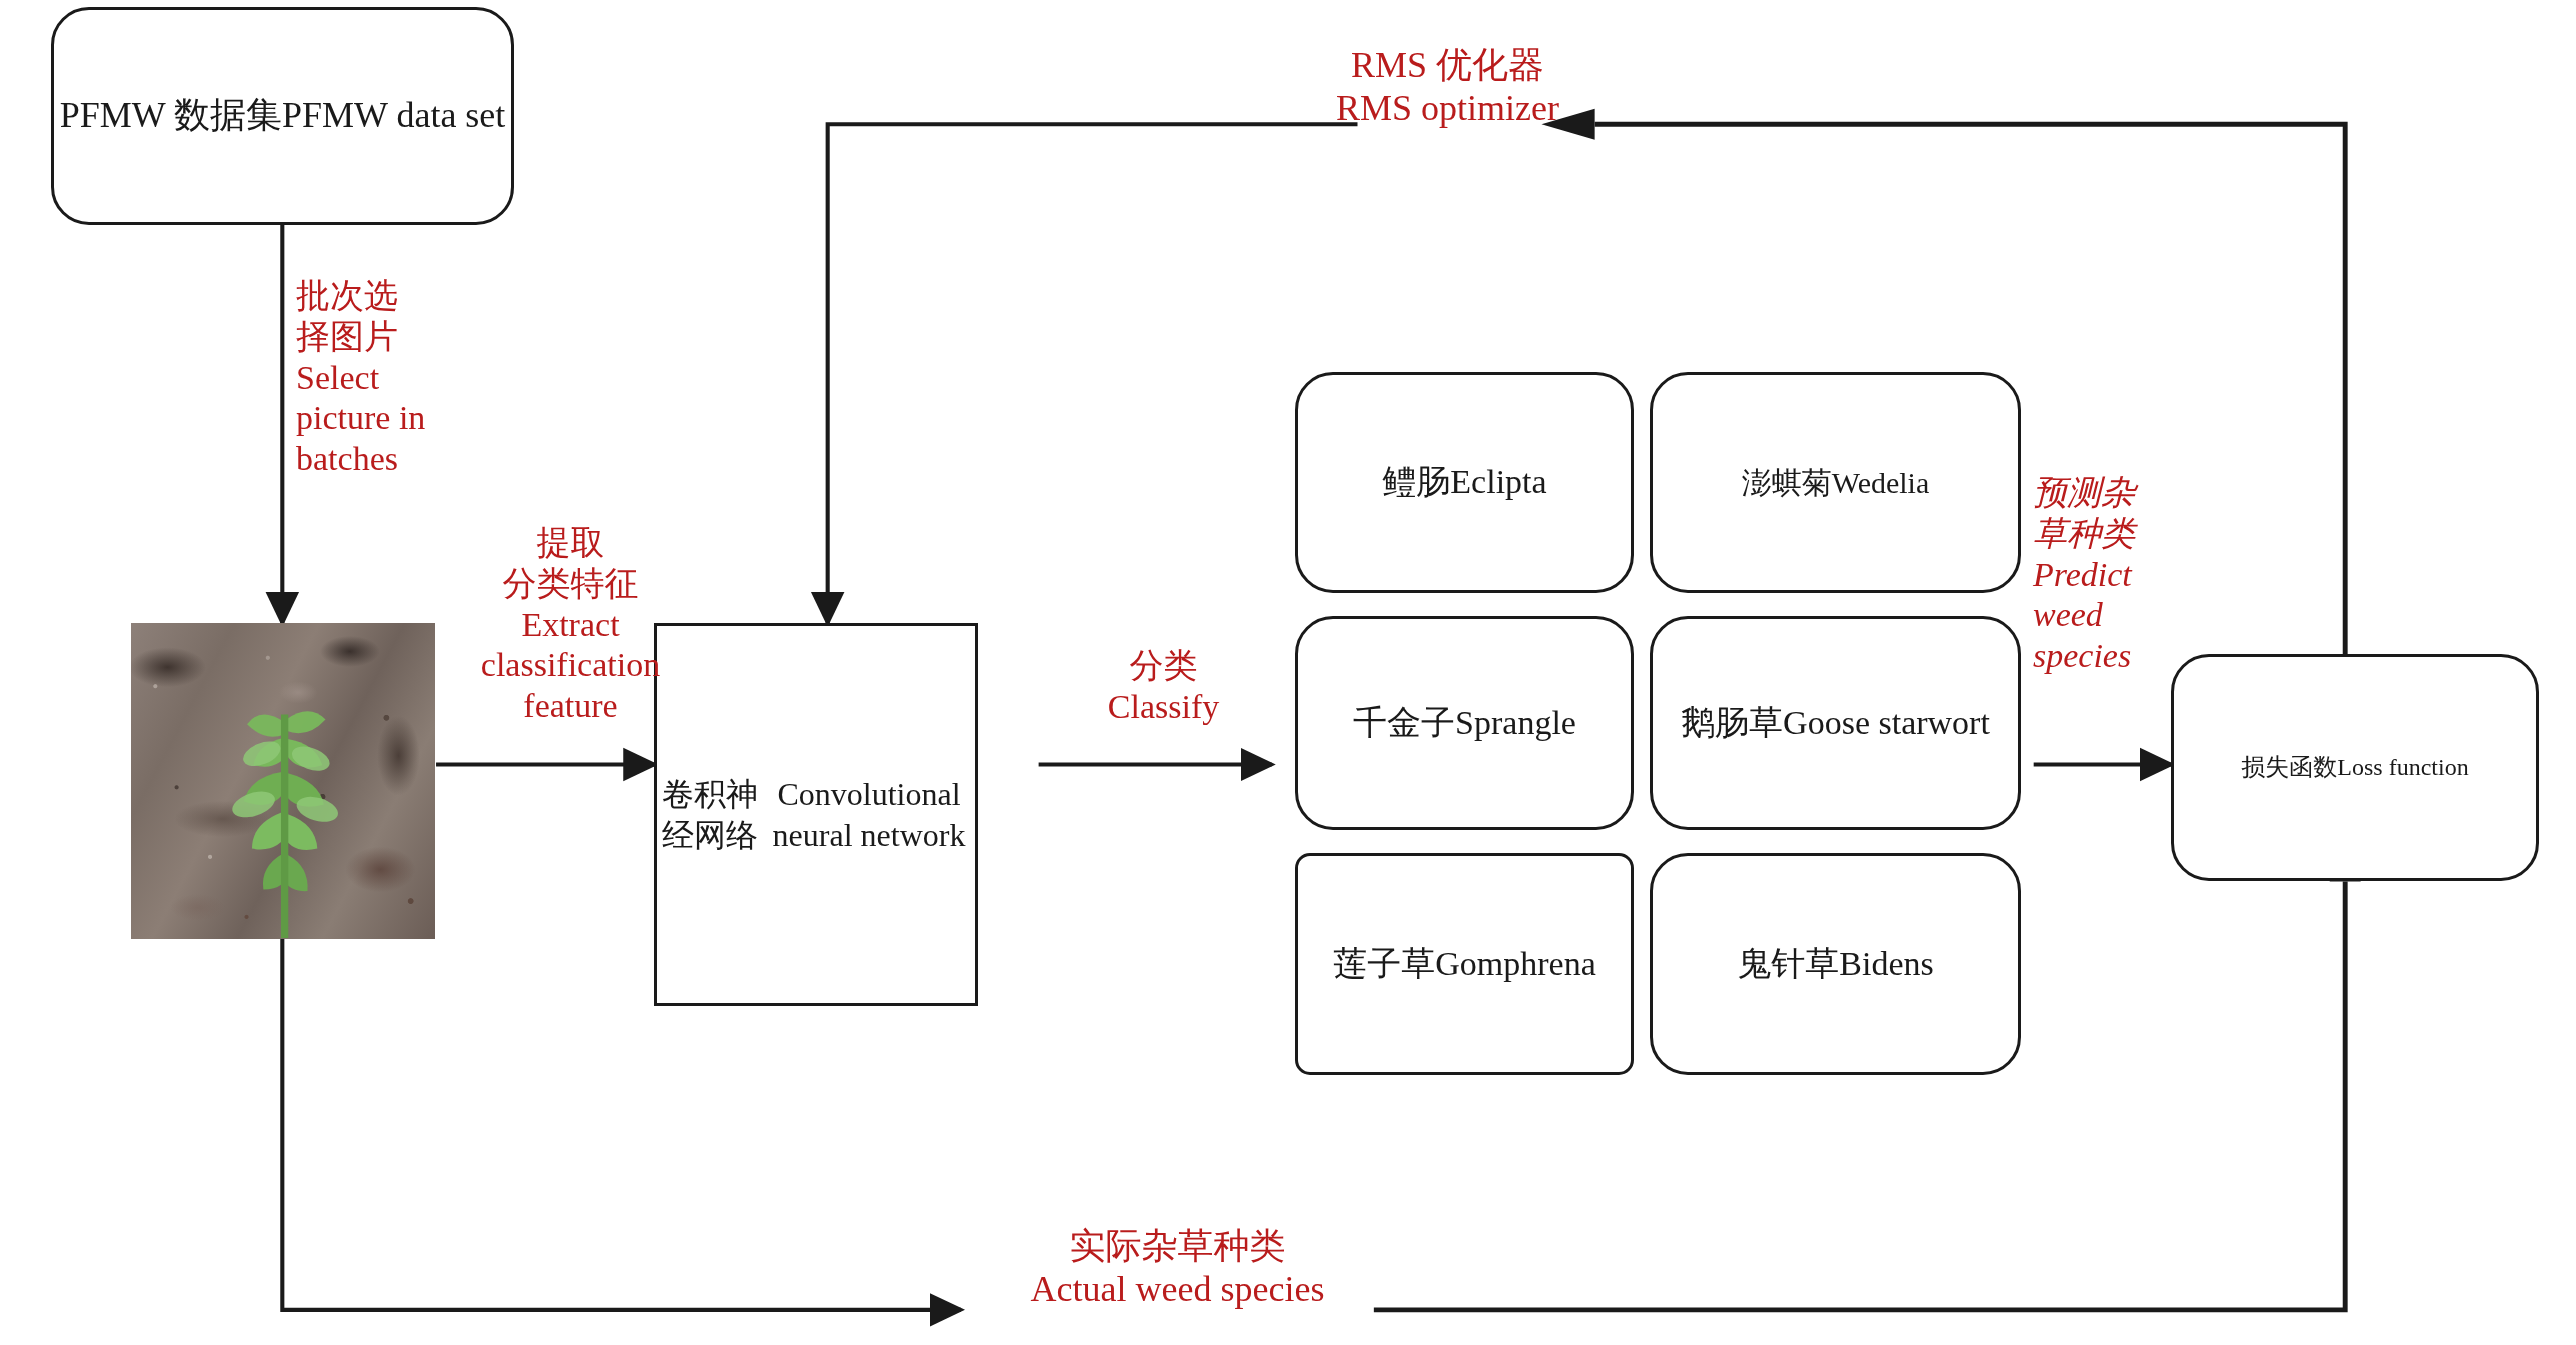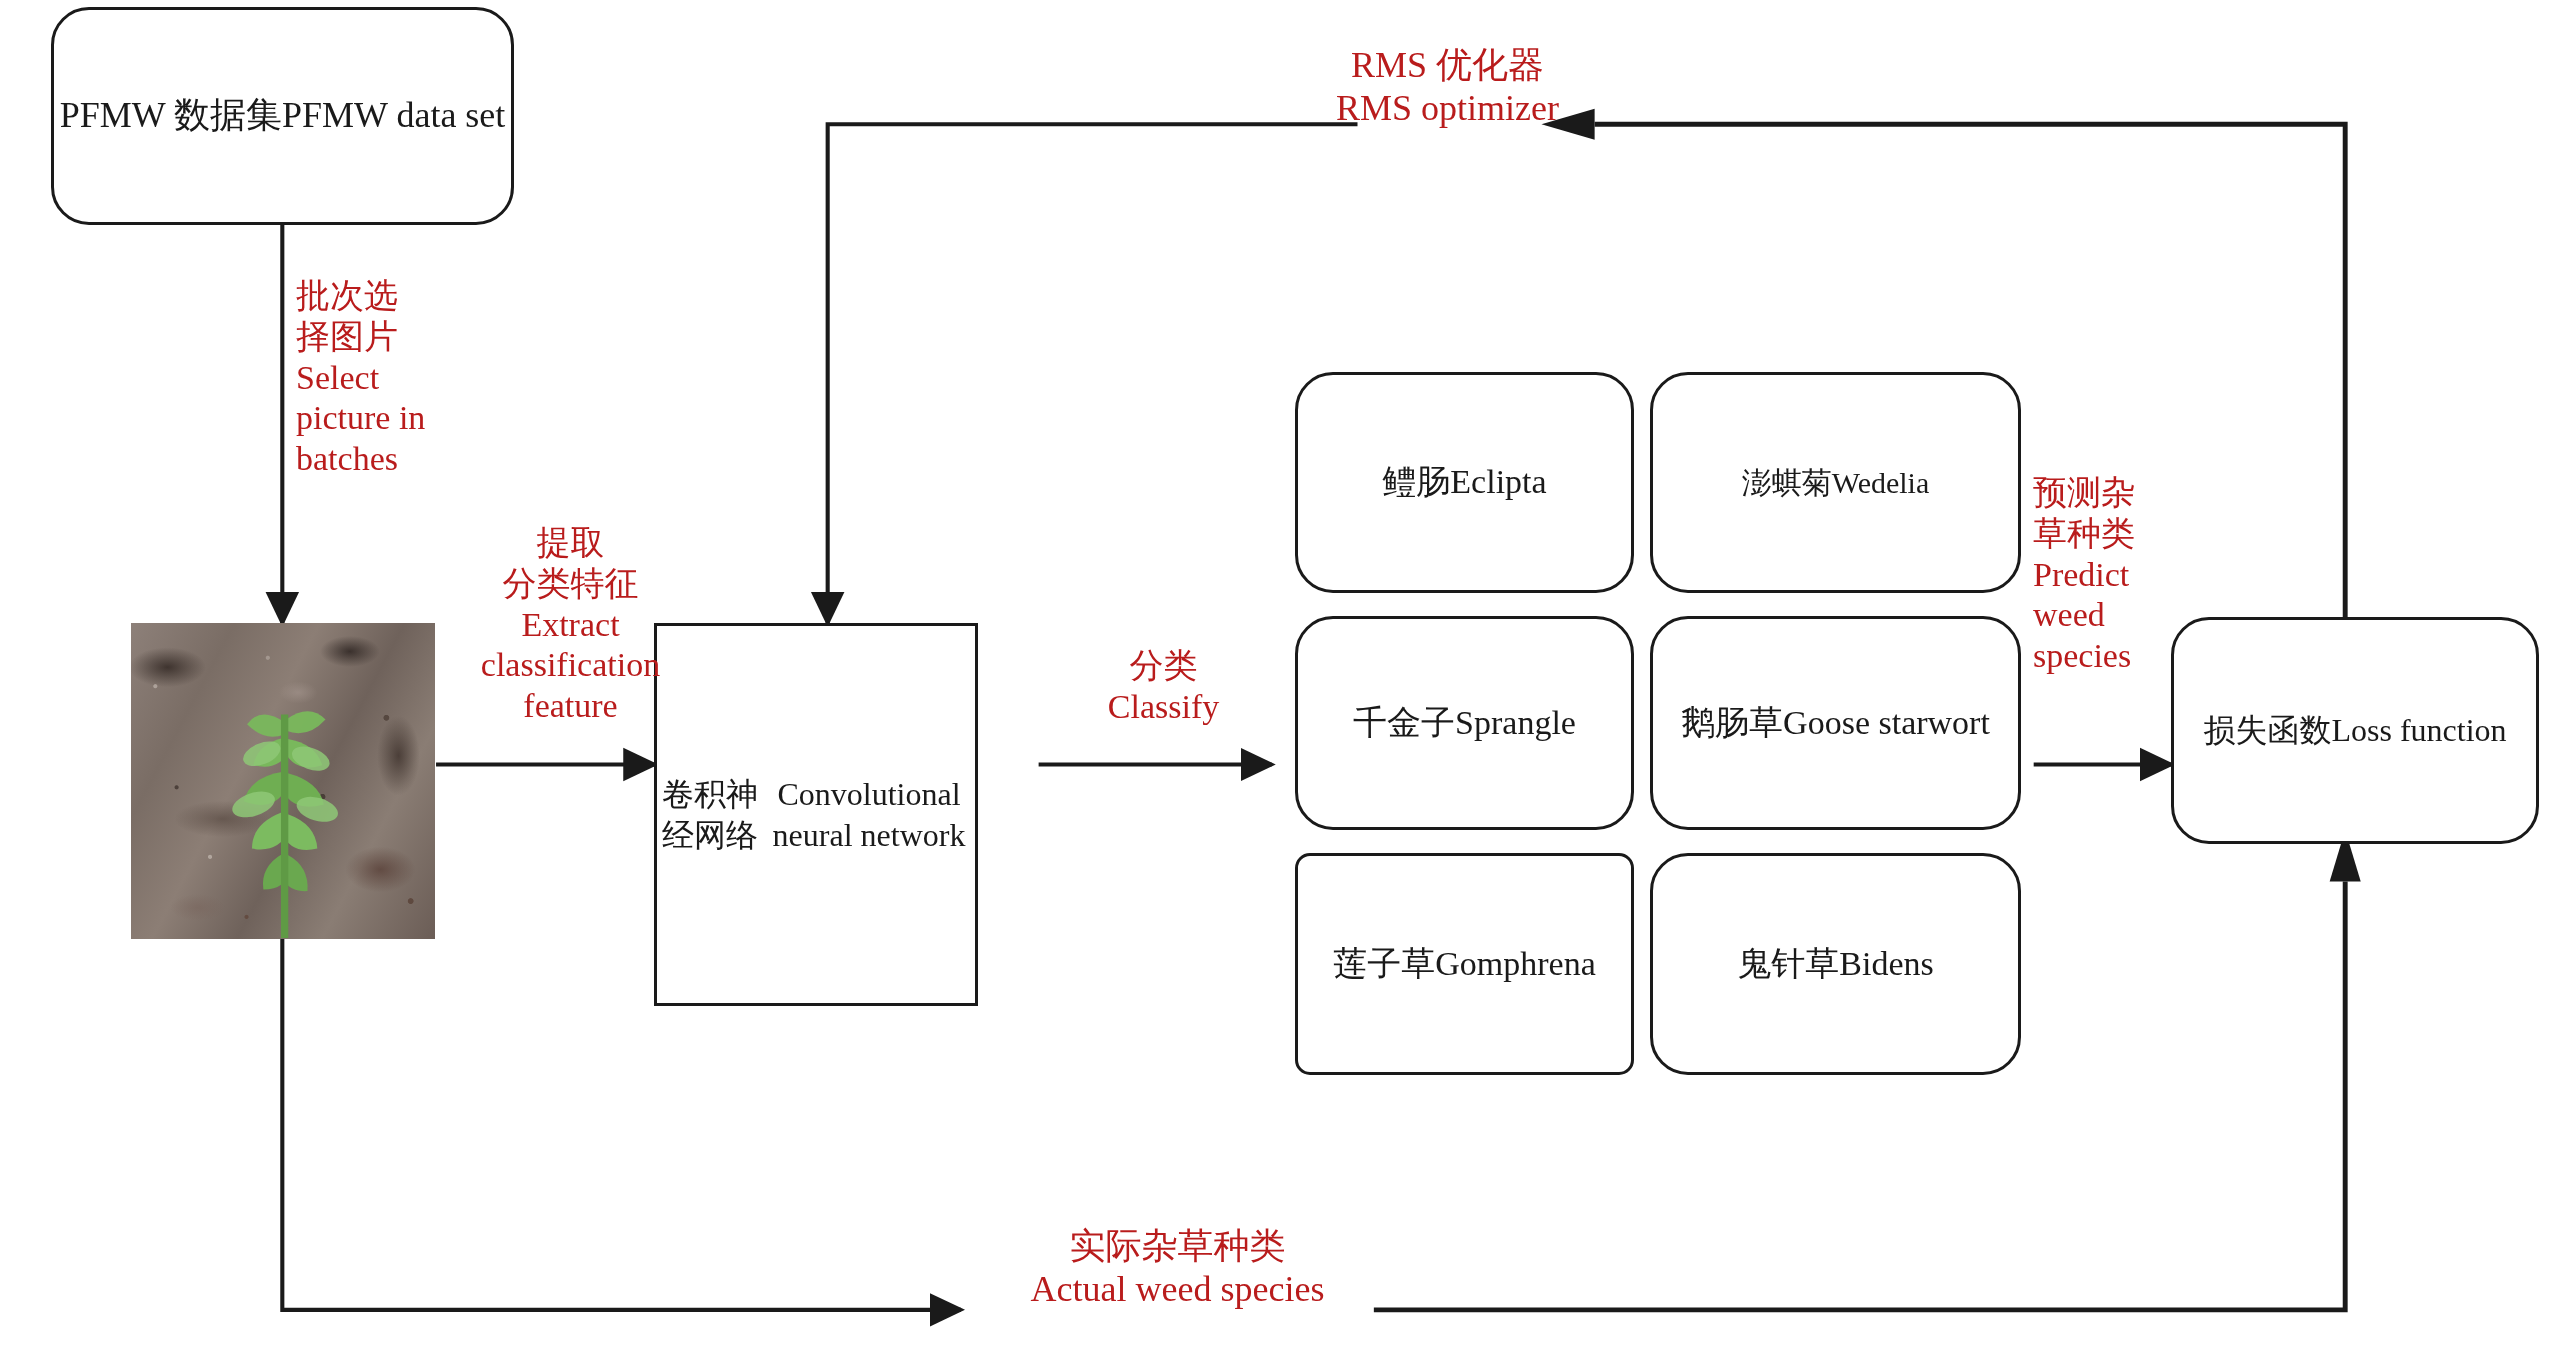--- a/index.html
+++ b/index.html
@@ -130,41 +130,41 @@
 
   <div class="node round" style="left:1295px;top:853px;width:339px;height:222px;font-size:34px;border-radius:15px;">
     <span class="zh">莲子草</span>
     <span class="en">Gomphrena</span>
   </div>
   <div class="node round" style="left:1650px;top:853px;width:371px;height:222px;font-size:34px;">
     <span class="zh">鬼针草</span>
     <span class="en">Bidens</span>
   </div>
 
-  <div class="node round" style="left:2171px;top:617px;width:368px;height:227px;font-size:32px;">
+  <div class="node round" style="left:2171px;top:654px;width:368px;height:227px;font-size:24px;">
     <span class="zh">损失函数</span>
     <span class="en">Loss function</span>
   </div>
 
   <div class="lbl left" style="left:296px;top:276px;width:204px;font-size:34px;">批次选
 择图片
 Select
 picture in
 batches</div>
 
   <div class="lbl" style="left:448px;top:523px;width:245px;font-size:34px;">提取
 分类特征
 Extract
 classification
 feature</div>
 
   <div class="lbl" style="left:1057px;top:646px;width:213px;font-size:34px;">分类
 Classify</div>
 
-  <div class="lbl left" style="left:2033px;top:473px;width:147px;font-size:34px;">预测杂
+  <div class="lbl left" style="left:2033px;top:473px;width:147px;font-size:34px;font-style:italic;">预测杂
 草种类
 Predict
 weed
 species</div>
 
   <div class="lbl" style="left:1276px;top:44px;width:343px;font-size:36px;">RMS 优化器
 RMS optimizer</div>
 
   <div class="lbl" style="left:973px;top:1225px;width:409px;font-size:36px;">实际杂草种类
 Actual weed species</div>

